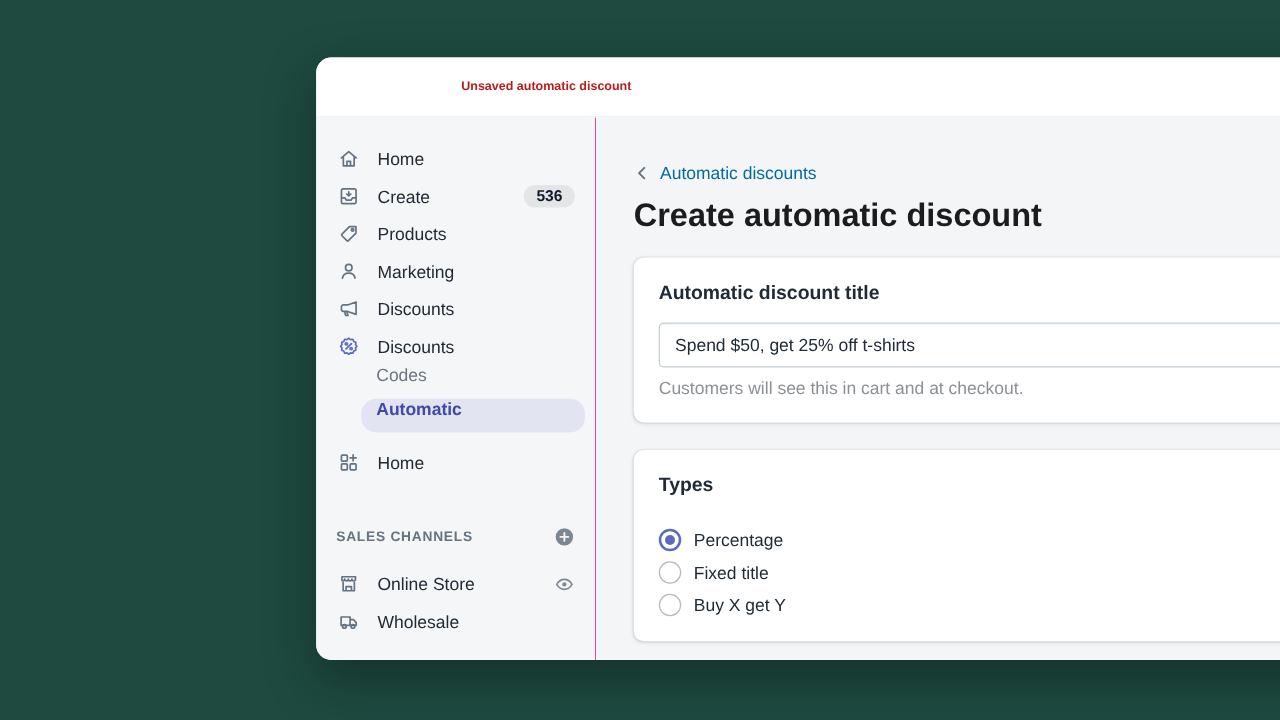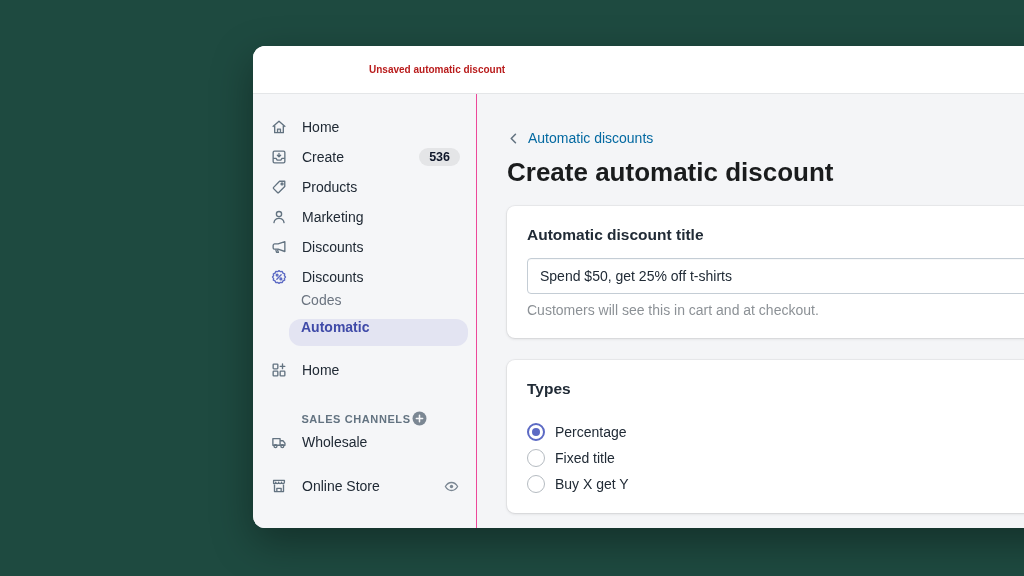--- a/index.html
+++ b/index.html
@@ -30,22 +30,22 @@
                   align-items:center; justify-content:center; }
   .nav-item svg { display:block; }
   .badge { margin-left:auto; background:var(--badge-bg,#e4e5e7); color:#0f172a;
            font-size:12.5px; font-weight:700; border-radius:10px; padding:2px 10px;text-align:right; }
   .sub-item { height:27px; display:flex; align-items:flex-start; margin:0 8px 0 36px;
               padding:0 12px; border-radius:4px; font-size:14px; font-weight:500;
               color:#6b7480; cursor:pointer; }
   .sub-item.selected { background:var(--selected-bg,#e3e4f2);
                        color:var(--selected-text,#3f4aa8); font-weight:700;border-radius:12px; }
   .apps-item { margin-top:9px; }
-  .section-head { margin-top:25px; padding:0 16px; display:flex; align-items:center;
-                  justify-content:center; }
+  .section-head { margin-top:36px; padding:0 16px; display:flex; align-items:center;
+                  justify-content:space-between; }
   .section-label { font-size:11px; font-weight:700; letter-spacing:.6px; color:#637381; }
   .channel-first { margin-top:14px; }
   .trail-icon { margin-left:auto; display:flex; }
 
   
   .main { flex:1; background:var(--content-bg,#f4f5f7); padding:0 0 0 30px; min-width:0; }
   .breadcrumb { margin-top:36px; display:flex; align-items:center; gap:8px;
                 color:#0369a1; font-size:14px; font-weight:500; cursor:pointer; width:max-content; }
   .page-title { margin-top:11px; font-size:26px; font-weight:700; color:#1a1c1d; }
 
@@ -171,47 +171,47 @@
         <div class="section-head">
           <span class="section-label">SALES CHANNELS</span>
           <span style="display:flex;cursor:pointer;">
             <svg width="17" height="17" viewBox="0 0 20 20">
               <circle cx="10" cy="10" r="8.2" fill="#7b8793"></circle>
               <path d="M10 6.3 v7.4 M6.3 10 h7.4" stroke="#f5f6f8" stroke-width="1.8" stroke-linecap="round"></path>
             </svg>
             </span>
         </div>
 
-        <div class="nav-item">
-          <span class="ic">
-            <svg width="18" height="18" viewBox="0 0 20 20" fill="none" stroke="#637381" stroke-width="1.5" stroke-linejoin="round">
-              <path d="M3.2 6.2 h8 v7.4 h-8 Z"></path>
-              <path d="M11.2 8.6 h3.2 l2.2 2.6 v2.4 h-5.4"></path>
-              <circle cx="6.1" cy="14.6" r="1.6"></circle>
-                <circle cx="13.7" cy="14.6" r="1.6"></circle>
-            </svg>
-            </span>
-          <span>Wholesale</span>
-        </div>
-
         <div class="nav-item channel-first">
           <span class="ic">
             <svg width="18" height="18" viewBox="0 0 20 20" fill="none" stroke="#637381" stroke-width="1.5" stroke-linejoin="round">
               <path d="M4 3.8 h12 v2 a1.6 1.6 0 0 1 -3.2 0 a1.6 1.6 0 0 1 -3.2 0 a1.6 1.6 0 0 1 -3.2 0 a1.6 1.6 0 0 1 -2.4 1.4 Z"></path>
               <path d="M5 8.2 v8 h10 v-8"></path>
               <path d="M7.6 16.2 v-3.6 h4.8 v3.6"></path>
             </svg>
             </span>
           <span>Online Store</span>
           <span class="trail-icon" style="cursor:pointer;">
             <svg width="17" height="17" viewBox="0 0 20 20" fill="none" stroke="#7b8793" stroke-width="1.5">
               <path d="M2.8 10 C4.8 6.6 7.3 5.3 10 5.3 s5.2 1.3 7.2 4.7 C15.2 13.4 12.7 14.7 10 14.7 S4.8 13.4 2.8 10 Z"></path>
               <circle cx="10" cy="10" r="2" fill="#7b8793" stroke="none"></circle>
             </svg>
             </span>
+        </div>
+
+        <div class="nav-item">
+          <span class="ic">
+            <svg width="18" height="18" viewBox="0 0 20 20" fill="none" stroke="#637381" stroke-width="1.5" stroke-linejoin="round">
+              <path d="M3.2 6.2 h8 v7.4 h-8 Z"></path>
+              <path d="M11.2 8.6 h3.2 l2.2 2.6 v2.4 h-5.4"></path>
+              <circle cx="6.1" cy="14.6" r="1.6"></circle>
+                <circle cx="13.7" cy="14.6" r="1.6"></circle>
+            </svg>
+            </span>
+          <span>Wholesale</span>
         </div>
       </nav>
 
       <main class="main">
 
         <div class="breadcrumb">
           <span style="display:flex;">
             <svg width="13" height="13" viewBox="0 0 20 20" fill="none" stroke="#637381" stroke-width="2.4" stroke-linecap="round" stroke-linejoin="round">
               <path d="M13 3.5 L6.5 10 L13 16.5"></path>
             </svg>

